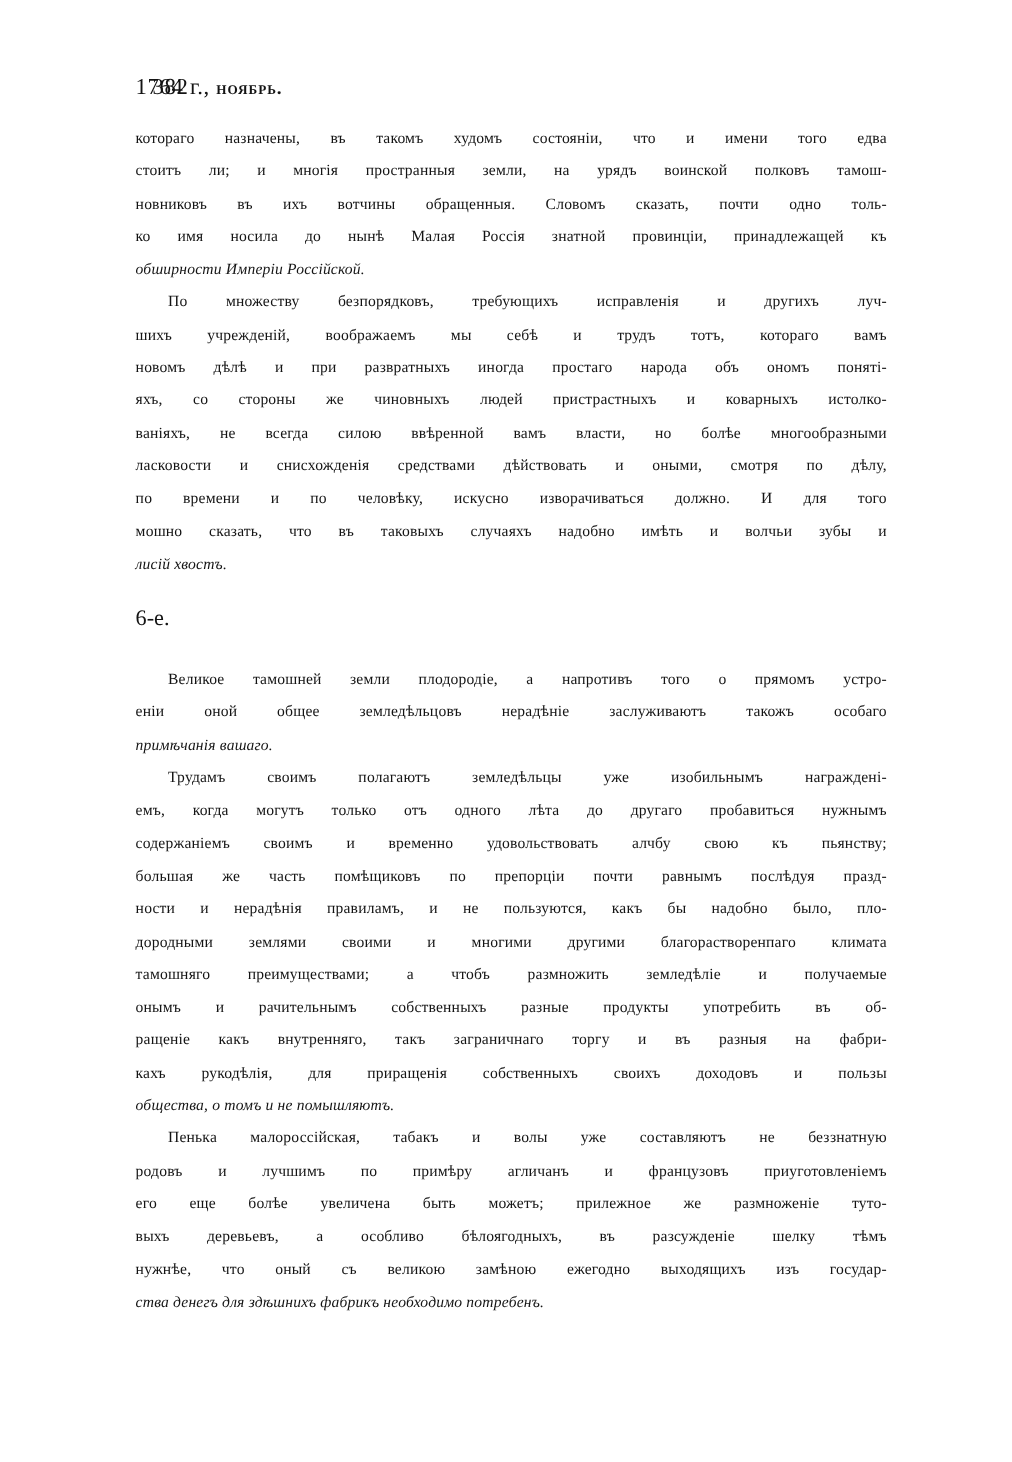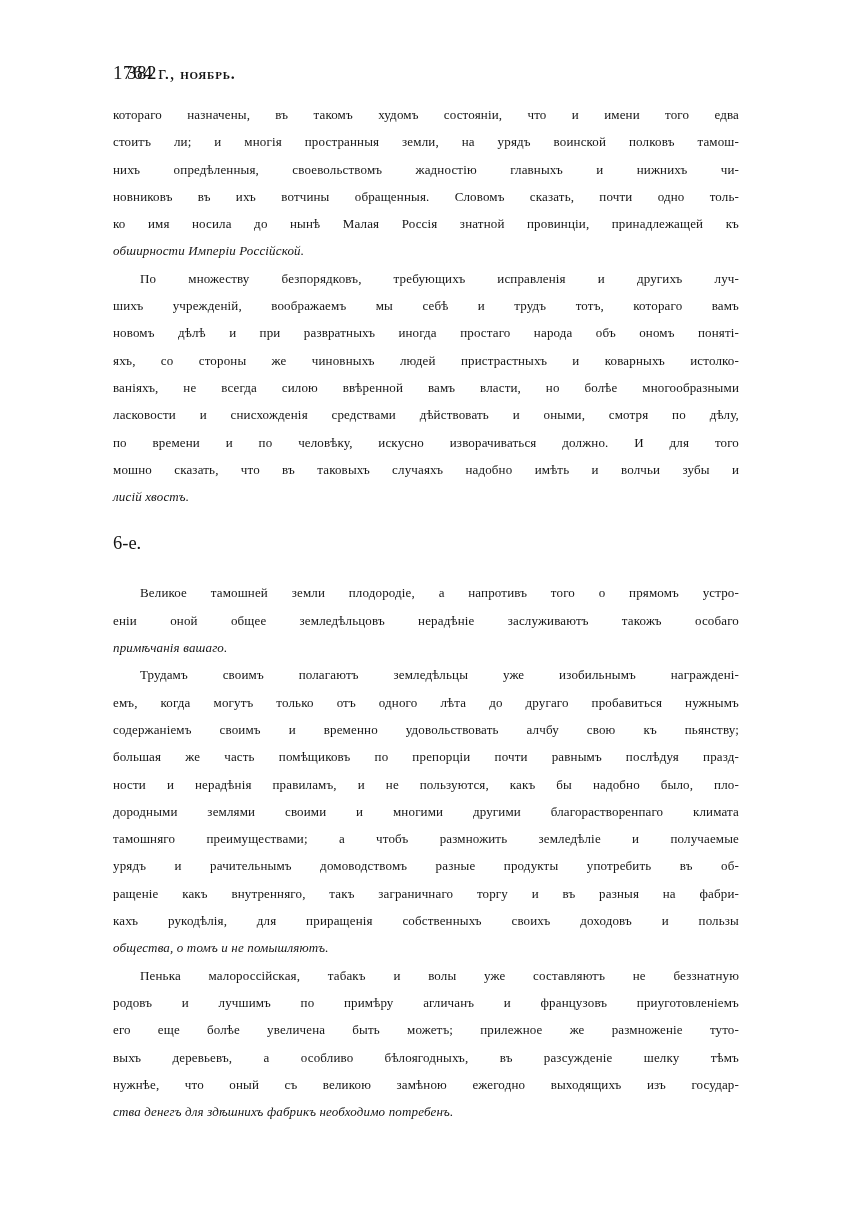--- a/index.html
+++ b/index.html
@@ -93,21 +93,20 @@
       <span>1764 г.,</span>
       <span class="month">ноябрь.</span>
     </div>
   </div>
 
   <div class="body-text">
     <div id="paras-before">
         <div class="para">
           <span class="line">котораго назначены, въ такомъ худомъ состоянiи, что и имени того едва</span>
           <span class="line">стоитъ ли; и многiя пространныя земли, на урядъ воинской полковъ тамош-</span>
-          <span class="line">нихъ опредѣленныя, своевольствомъ жадностiю главныхъ и нижнихъ чи-</span>
           <span class="line">новниковъ въ ихъ вотчины обращенныя. Словомъ сказать, почти одно толь-</span>
           <span class="line">ко имя носила до нынѣ Малая Россiя знатной провинцiи, принадлежащей къ</span>
           <span class="line last">обширности Имперiи Россiйской.</span>
         </div>
         <div class="para">
           <span class="line indent">По множеству безпорядковъ, требующихъ исправленiя и другихъ луч-</span>
           <span class="line">шихъ учрежденiй, воображаемъ мы себѣ и трудъ тотъ, котораго вамъ</span>
           <span class="line">новомъ дѣлѣ и при развратныхъ иногда простаго народа объ ономъ понятi-</span>
           <span class="line">яхъ, со стороны же чиновныхъ людей пристрастныхъ и коварныхъ истолко-</span>
           <span class="line">ванiяхъ, не всегда силою ввѣренной вамъ власти, но болѣе многообразными</span>
@@ -127,21 +126,21 @@
           <span class="line last">примѣчанiя вашаго.</span>
         </div>
         <div class="para">
           <span class="line indent">Трудамъ своимъ полагаютъ земледѣльцы уже изобильнымъ награжденi-</span>
           <span class="line">емъ, когда могутъ только отъ одного лѣта до другаго пробавиться нужнымъ</span>
           <span class="line">содержанiемъ своимъ и временно удовольствовать алчбу свою къ пьянству;</span>
           <span class="line">большая же часть помѣщиковъ по препорцiи почти равнымъ послѣдуя празд-</span>
           <span class="line">ности и нерадѣнiя правиламъ, и не пользуются, какъ бы надобно было, пло-</span>
           <span class="line">дородными землями своими и многими другими благорастворенпаго климата</span>
           <span class="line">тамошняго преимуществами; а чтобъ размножить земледѣлiе и получаемые</span>
-          <span class="line">урядъ и рачительнымъ домоводствомъ разные продукты употребить въ об-</span>
+          <span class="line">онымъ и рачительнымъ собственныхъ разные продукты употребить въ об-</span>
           <span class="line">ращенiе какъ внутренняго, такъ заграничнаго торгу и въ разныя на фабри-</span>
           <span class="line">кахъ рукодѣлiя, для приращенiя собственныхъ своихъ доходовъ и пользы</span>
           <span class="line last">общества, о томъ и не помышляютъ.</span>
         </div>
         <div class="para">
           <span class="line indent">Пенька малороссiйская, табакъ и волы уже составляютъ не беззнатную</span>
           <span class="line">родовъ и лучшимъ по примѣру агличанъ и французовъ приуготовленiемъ</span>
           <span class="line">его еще болѣе увеличена быть можетъ; прилежное же размноженiе туто-</span>
           <span class="line">выхъ деревьевъ, а особливо бѣлоягодныхъ, въ разсужденiе шелку тѣмъ</span>
           <span class="line">нужнѣе, что оный съ великою замѣною ежегодно выходящихъ изъ государ-</span>

